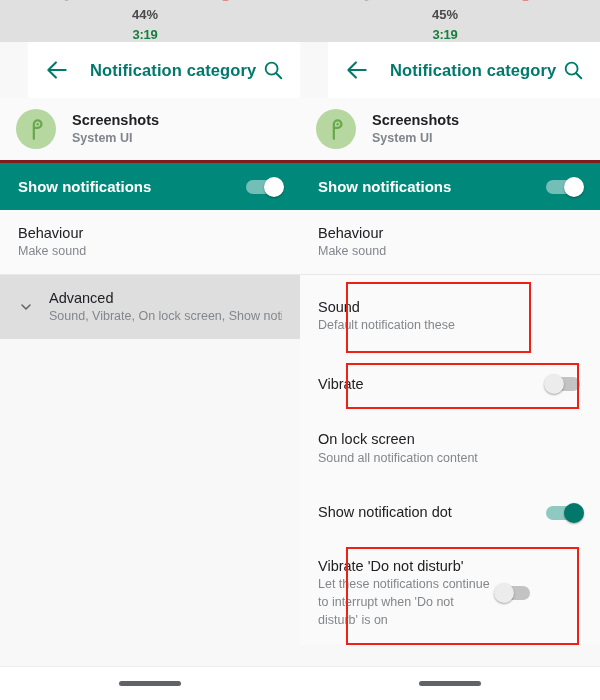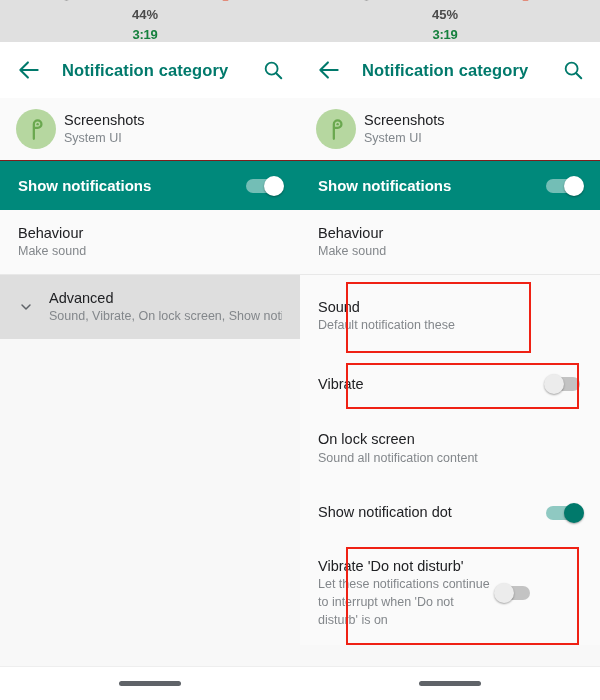--- a/index.html
+++ b/index.html
@@ -21,47 +21,47 @@
   .sb-icons { display: flex; align-items: center; gap: 6px; }
   .sb-txt { font-size: 13px; color: #15803d; font-weight: bold; letter-spacing: -.2px; }
   .sb-pct { font-size: 13px; color: #4a4a4a; font-weight: bold; }
   .ic { display: block; }
   .dotsep { width: 4px; height: 4px; border-radius: 50%; background: #555; }
   .ltetag { font-size: 7px; color: #8a8a8a; font-weight: bold; letter-spacing: -.3px; margin-right:-2px;}
 
   
   .toolbar {
     height: 56px; background: #ffffff;
-    display: flex; align-items: center; padding: 0 16px;
+    display: flex; align-items: center; padding: 0 16px; margin-left: 28px;
   }
   .tb-back { width: 26px; height: 26px; flex: none; }
   .tb-title {
     flex: 1; color: #00796b; font-size: 16.5px; font-weight: bold;
     margin-left: 20px; letter-spacing: .1px;
   }
   .tb-search { width: 22px; height: 22px; flex: none; }
 
   
   .appbar {
     height: 62px; background: #fafafa;
     display: flex; align-items: center; padding: 0 16px;
   }
   .appicon {
     width: 40px; height: 40px; border-radius: 50%;
     background: #b6d7a0; flex: none;
     display: flex; align-items: center; justify-content: center;
   }
-  .appmeta { margin-left: 8px; }
+  .appmeta { margin-left: 16px; font-weight: bold; }
   .appname { font-size: 14.5px; color: #202124; line-height: 1.35; }
   .appsub { font-size: 12.5px; color: #80868b; line-height: 1.35; }
 
   
   .masterbar {
     height: 50px; background: #00897b;
-    border-top: 1px solid #7f1d1d;
+    border-top: 3px solid #7f1d1d;
     display: flex; align-items: center; padding: 0 18px;
   }
   .masterbar .mlabel {
     flex: 1; color: #ffffff; font-size: 15px; font-weight: bold;
   }
 
   
   .tgl { position: relative; width: 36px; height: 20px; flex: none; }
   .tgl .track {
     position: absolute; left: 0; top: 3px;

